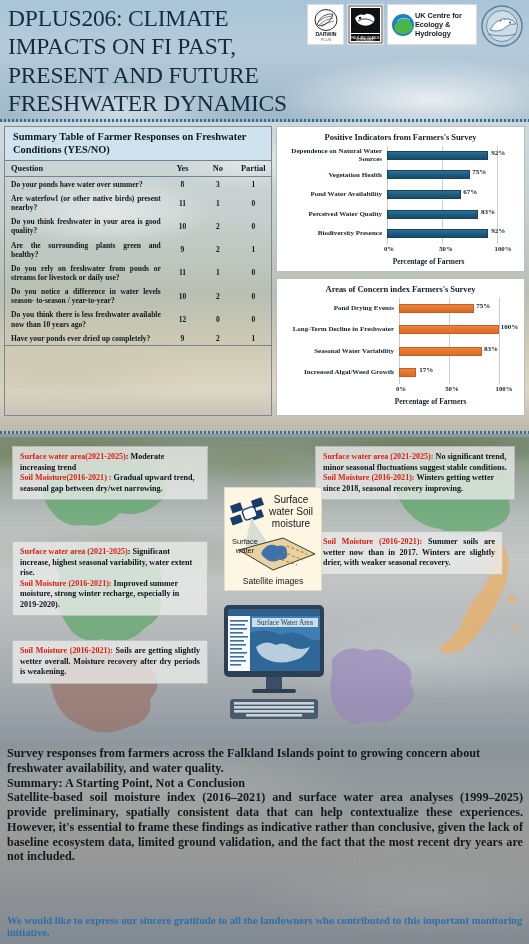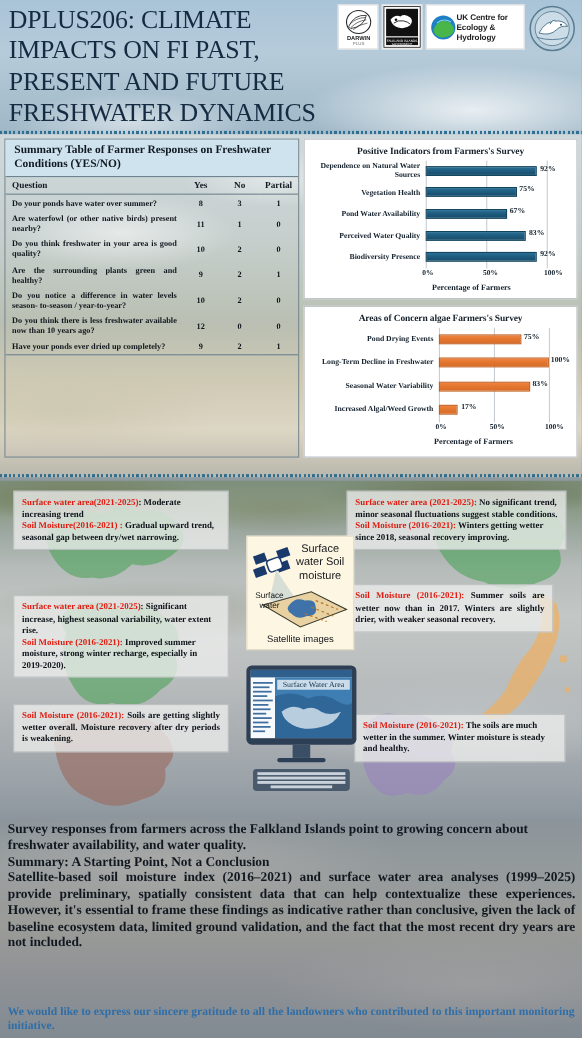--- a/index.html
+++ b/index.html
@@ -327,20 +327,26 @@
             <td>2</td>
             <td>0</td>
           </tr>
           <tr>
             <td class="q">Are the surrounding plants green and healthy?</td>
             <td>9</td>
             <td>2</td>
             <td>1</td>
           </tr>
           <tr>
+            <td class="q">Do you rely on freshwater from ponds or streams for livestock or daily use?</td>
+            <td>11</td>
+            <td>1</td>
+            <td>0</td>
+          </tr>
+          <tr>
             <td class="q">Do you notice a difference in water levels season- to-season / year-to-year?</td>
             <td>10</td>
             <td>2</td>
             <td>0</td>
           </tr>
           <tr>
             <td class="q">Do you think there is less freshwater available now than 10 years ago?</td>
             <td>12</td>
             <td>0</td>
             <td>0</td>
@@ -403,21 +409,21 @@
       </div>
       <div class="axis-x">
         <span class="tick" style="left:108px">0%</span>
         <span class="tick" style="left:165px">50%</span>
         <span class="tick" style="left:222px">100%</span>
       </div>
       <div class="axis-caption">Percentage of Farmers</div>
     </div>
 
     <div class="chart-card" id="chart-con">
-      <div class="chart-title">Areas of Concern algae Farmers's Survey</div>
+      <div class="chart-title">Areas of Concern index Farmers's Survey</div>
       <div class="plot">
         <div class="gridlines">
           <div class="gl" style="left:118px"></div>
           <div class="gl" style="left:calc(118px + (100% - 118px) * 0.5 * 0.84)"></div>
           <div class="gl" style="left:calc(118px + (100% - 118px) * 0.84)"></div>
         </div>
         <div class="bar-rows">
           <div class="bar-row">
             <div class="bar-label">Pond Drying Events</div>
             <div class="bar-track">
@@ -499,23 +505,20 @@
 
     <div class="note" id="note-4">
       <span class="hl">Surface water area (2021-2025):</span><span> No significant trend, minor seasonal fluctuations suggest stable conditions.</span><br>
       <span class="hl">Soil Moisture (2016-2021):</span><span> Winters getting wetter since 2018, seasonal recovery improving.</span>
     </div>
 
     <div class="note just" id="note-5">
       <span class="hl">Soil Moisture (2016-2021):</span><span> Summer soils are wetter now than in 2017. Winters are slightly drier, with weaker seasonal recovery.</span>
     </div>
 
-    <div class="note" id="note-6">
-      <span class="hl">Soil Moisture (2016-2021):</span><span> The soils are much wetter in the summer. Winter moisture is steady and healthy.</span>
-    </div>
 
     <div class="sat-card">
       <svg width="98" height="104" viewBox="0 0 98 104" style="position:absolute;left:0;top:0">
         <g fill="#1a3a6b">
           <rect x="6" y="16" width="11" height="8" transform="rotate(-20 11 20)"></rect>
           <rect x="6" y="28" width="11" height="8" transform="rotate(-20 11 32)"></rect>
           <rect x="27" y="11" width="11" height="8" transform="rotate(-20 32 15)"></rect>
           <rect x="27" y="23" width="11" height="8" transform="rotate(-20 32 27)"></rect>
         </g>
         <rect x="18" y="20" width="13" height="11" rx="3" fill="#ffffff" stroke="#1a3a6b" stroke-width="1.4" transform="rotate(-20 24 25)"></rect>

